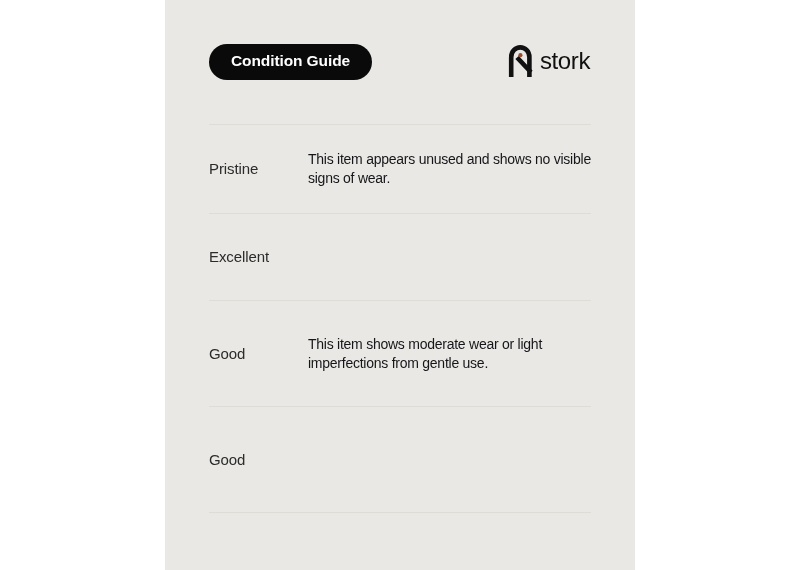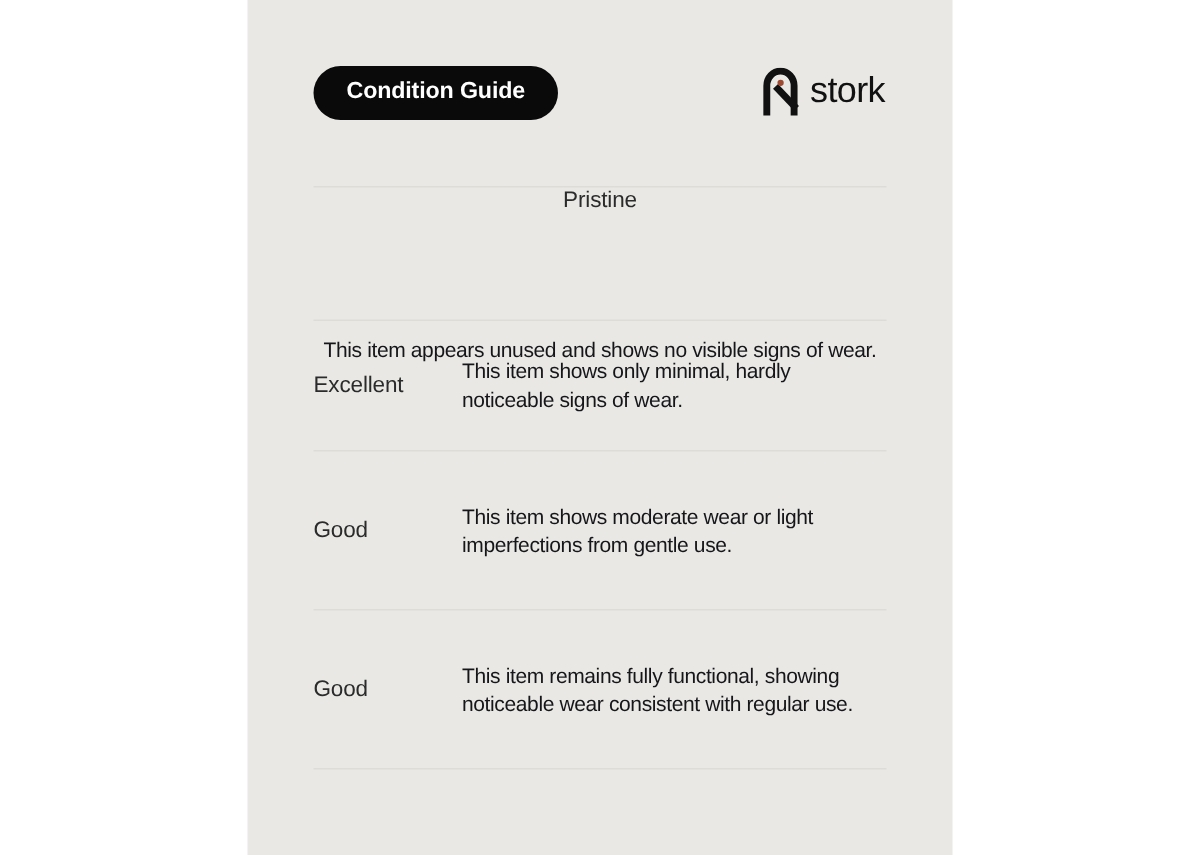--- a/index.html
+++ b/index.html
@@ -86,21 +86,21 @@
     display: flex;
     align-items: center;
     border-top: 1px solid #dedcd7;
     box-sizing: border-box;
   }
 
   .row:last-child {
     border-bottom: 1px solid #dedcd7;
   }
 
-  .row-pristine  { height: 89px; flex-direction: column; }
+  .row-pristine  { height: 89px; }
   .row-excellent { height: 87px; }
   .row-good      { height: 106px; }
   .row-fair      { height: 107px; }
 
   .row-label {
     flex: 0 0 99px;
     font-size: 15px;
     color: #2b2b2b;
     letter-spacing: -0.1px;
     line-height: 1.2;
@@ -143,30 +143,28 @@
 
     <div class="rows">
 
       <div class="row row-pristine">
         <div class="row-label">Pristine</div>
         <div class="row-desc">This item appears unused and shows no visible signs of wear.</div>
       </div>
 
       <div class="row row-excellent">
         <div class="row-label">Excellent</div>
-        <div class="row-desc">This item shows only minimal, hardly noticeable signs of wear.</div>
       </div>
 
       <div class="row row-good">
         <div class="row-label">Good</div>
         <div class="row-desc">This item shows moderate wear or light imperfections from gentle use.</div>
       </div>
 
       <div class="row row-fair">
         <div class="row-label">Good</div>
-        <div class="row-desc">This item remains fully functional, showing noticeable wear consistent with regular use.</div>
       </div>
 
     </div>
 
   </div>
 
 </div>
 
 </body></html>

